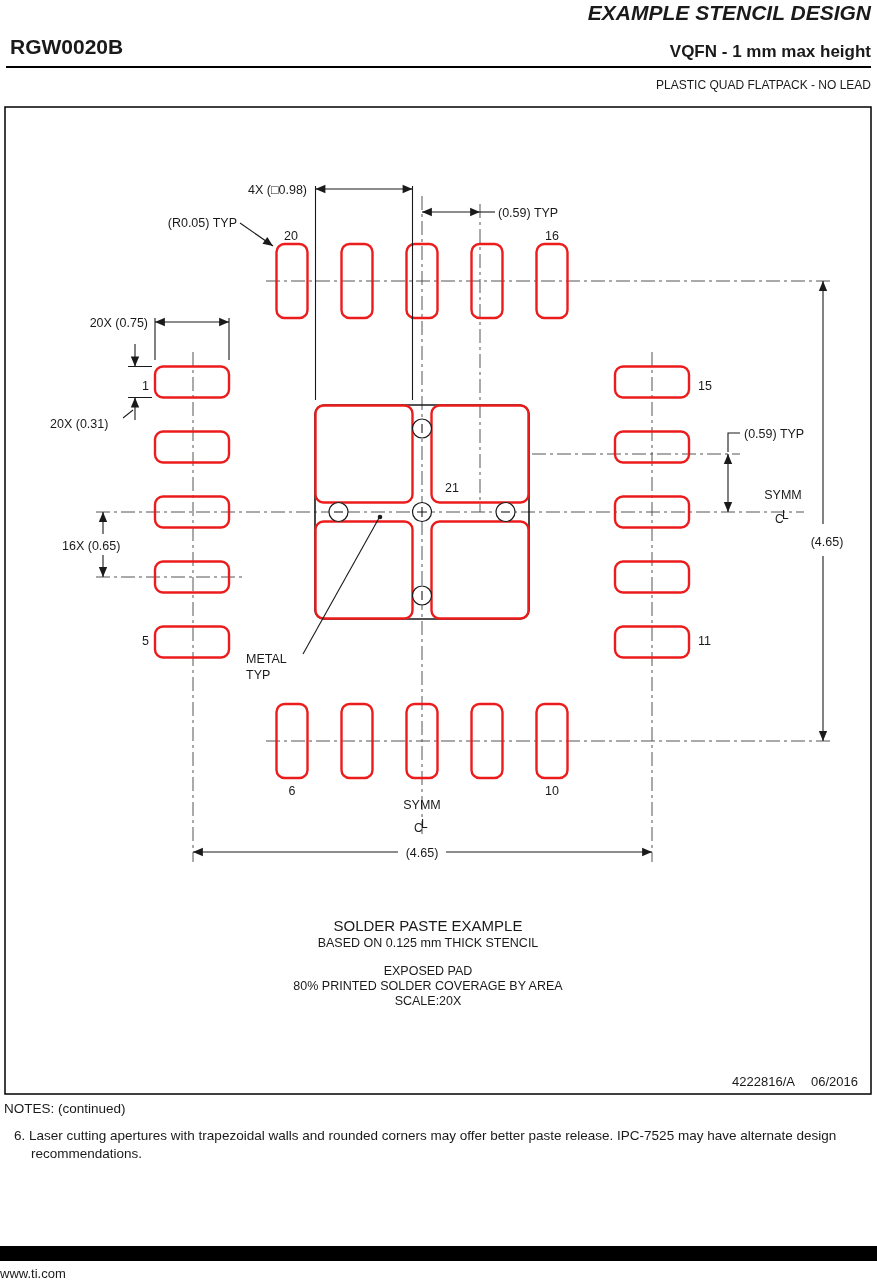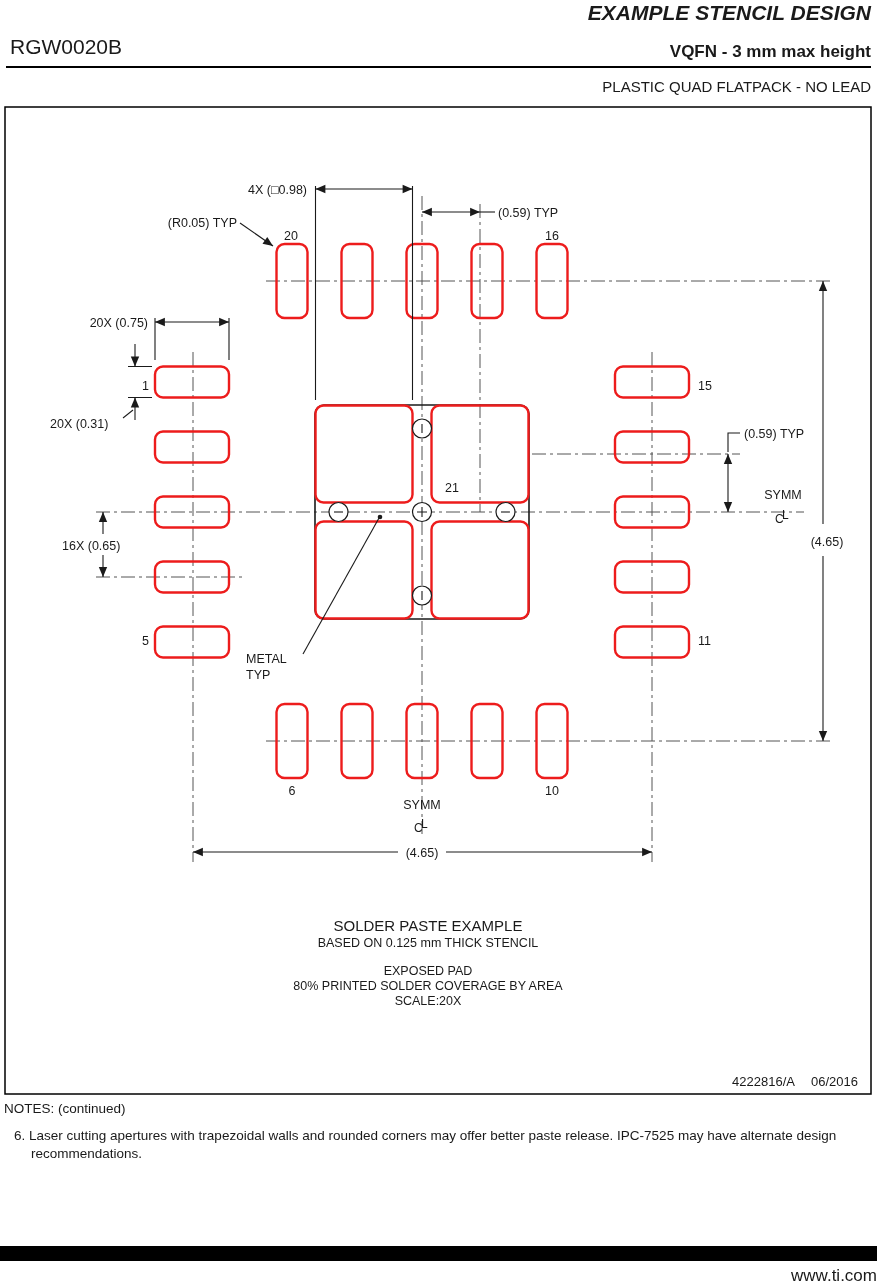--- a/index.html
+++ b/index.html
@@ -4,52 +4,52 @@
 <style>
   * { margin:0; padding:0; box-sizing:border-box; }
   html,body { background:#ffffff; }
   body {
     width:877px; height:1288px; position:relative; overflow:hidden;
     font-family:"Liberation Sans","DejaVu Sans",sans-serif; color:#1a1a1a;
   }
   .abs { position:absolute; }
   
   .doc-title { right:6px; top:1px; font-size:21px; font-weight:bold;font-style:italic; }
-  .part-number { left:10px; top:35px; font-size:21px; font-weight:normal;text-align:center; }
+  .part-number { left:10px; top:35px; font-size:21px; font-weight:bold;text-align:center; }
   .package-title { right:6px; top:42px; font-size:17px; font-weight:bold; }
   .header-rule { left:6px; right:6px; top:66px; border-top:2px solid #000; height:0; }
-  .package-subtitle { right:6px; top:78px; font-size:15px; }
+  .package-subtitle { right:6px; top:78px; font-size:12px; }
   
   .notes-heading { left:4px; top:1101px; font-size:13.5px;text-align:right; }
   .note { left:14px; top:1127px; width:840px; font-size:13.5px; line-height:1.3;
           padding-left:17px; text-indent:-17px; }
   
   .footer-bar { left:0; top:1246px; width:877px; height:15px; background:#000; }
-  .footer-url { left:0; right:0; top:1266px; text-align:right; font-size:17px; }
+  .footer-url { left:0; right:0; top:1266px; text-align:left; font-size:13px; }
   
   svg text { font-family:"Liberation Sans","DejaVu Sans",sans-serif; fill:#1a1a1a; }
   .pad   { fill:none; stroke:var(--aperture,#ed1c1c); stroke-width:2.4; }
   .metal { fill:none; stroke:var(--line,#1a1a1a); stroke-width:1.6; }
   .clin  { fill:none; stroke:#555; stroke-width:1; stroke-dasharray:14 4 3 4; }
   .dim   { fill:none; stroke:var(--line,#1a1a1a); stroke-width:1.1; }
   .tcirc { fill:#ffffff; stroke:var(--line,#1a1a1a); stroke-width:1.2; }
   .tsym  { fill:none; stroke:var(--line,#1a1a1a); stroke-width:1.1; }
   .lbl   { font-size:12.5px; }
   .pin   { font-size:12.5px; }
   .cap-lg{ font-size:15px; }
   .cap-sm{ font-size:12.5px; }
   .docnum{ font-size:13px; }
   .clsym { font-size:12px; }
 </style>
 </head>
 <body>
 
 <div class="abs doc-title">EXAMPLE STENCIL DESIGN</div>
 <div class="abs part-number">RGW0020B</div>
-<div class="abs package-title">VQFN - 3 mm max height</div>
+<div class="abs package-title">VQFN - 1 mm max height</div>
 <div class="abs header-rule"></div>
 <div class="abs package-subtitle">PLASTIC QUAD FLATPACK - NO LEAD</div>
 
 <svg class="abs" style="left:0;top:0" width="877" height="1288" viewBox="0 0 877 1288" aria-label="stencil drawing">
 
   <defs>
     <marker id="arw" viewBox="0 0 10 10" refX="9.5" refY="5" markerWidth="10" markerHeight="10" orient="auto-start-reverse">
       <path d="M0.5,1.2 L9.5,5 L0.5,8.8 Z" fill="#1a1a1a"></path>
     </marker>
   </defs>

